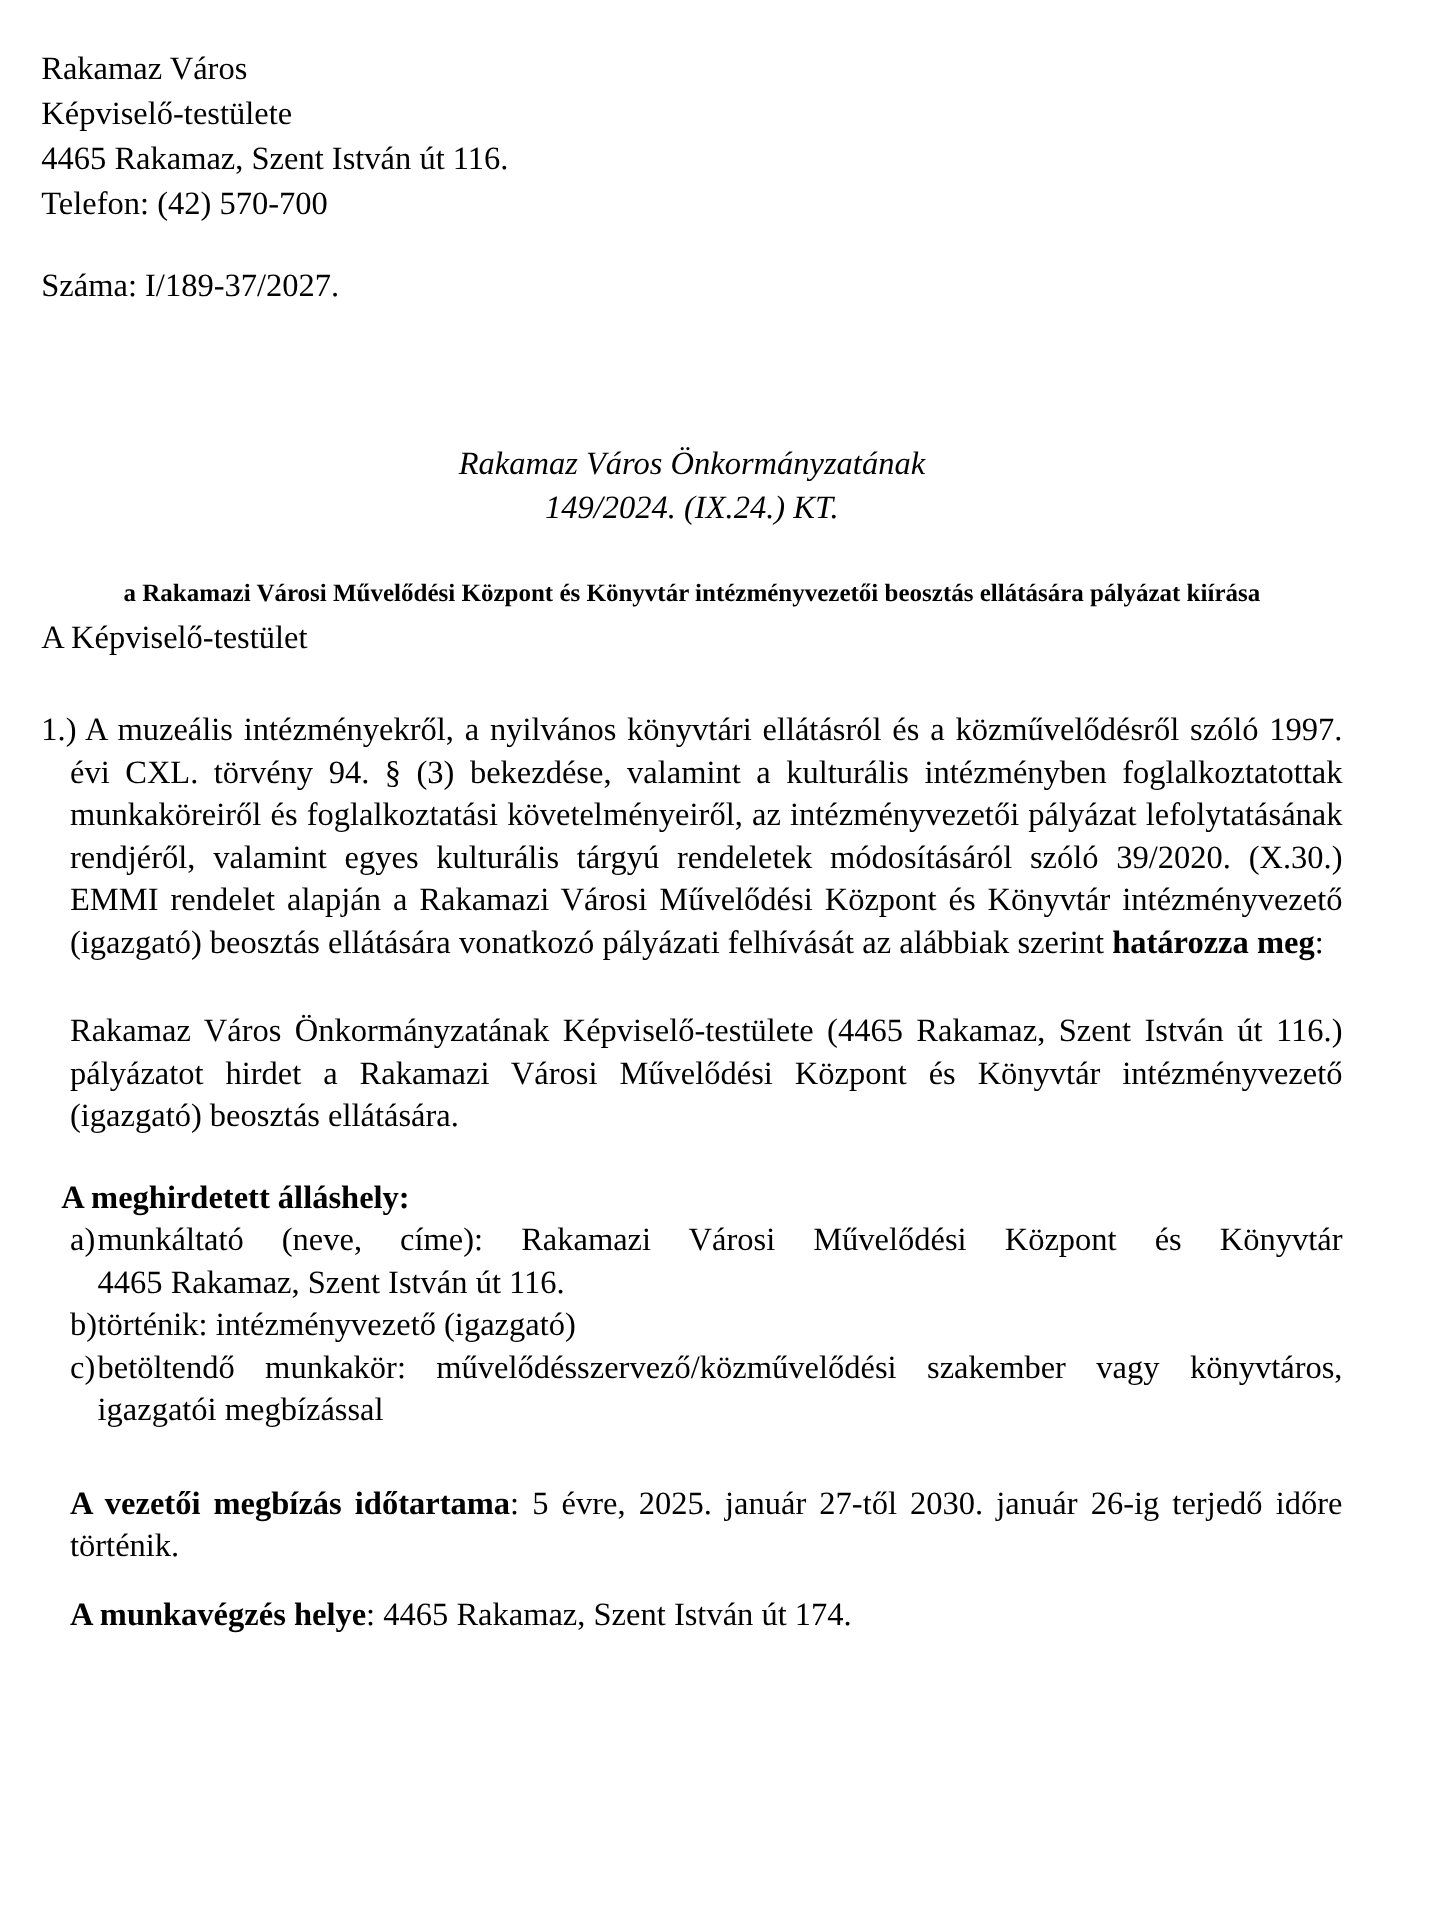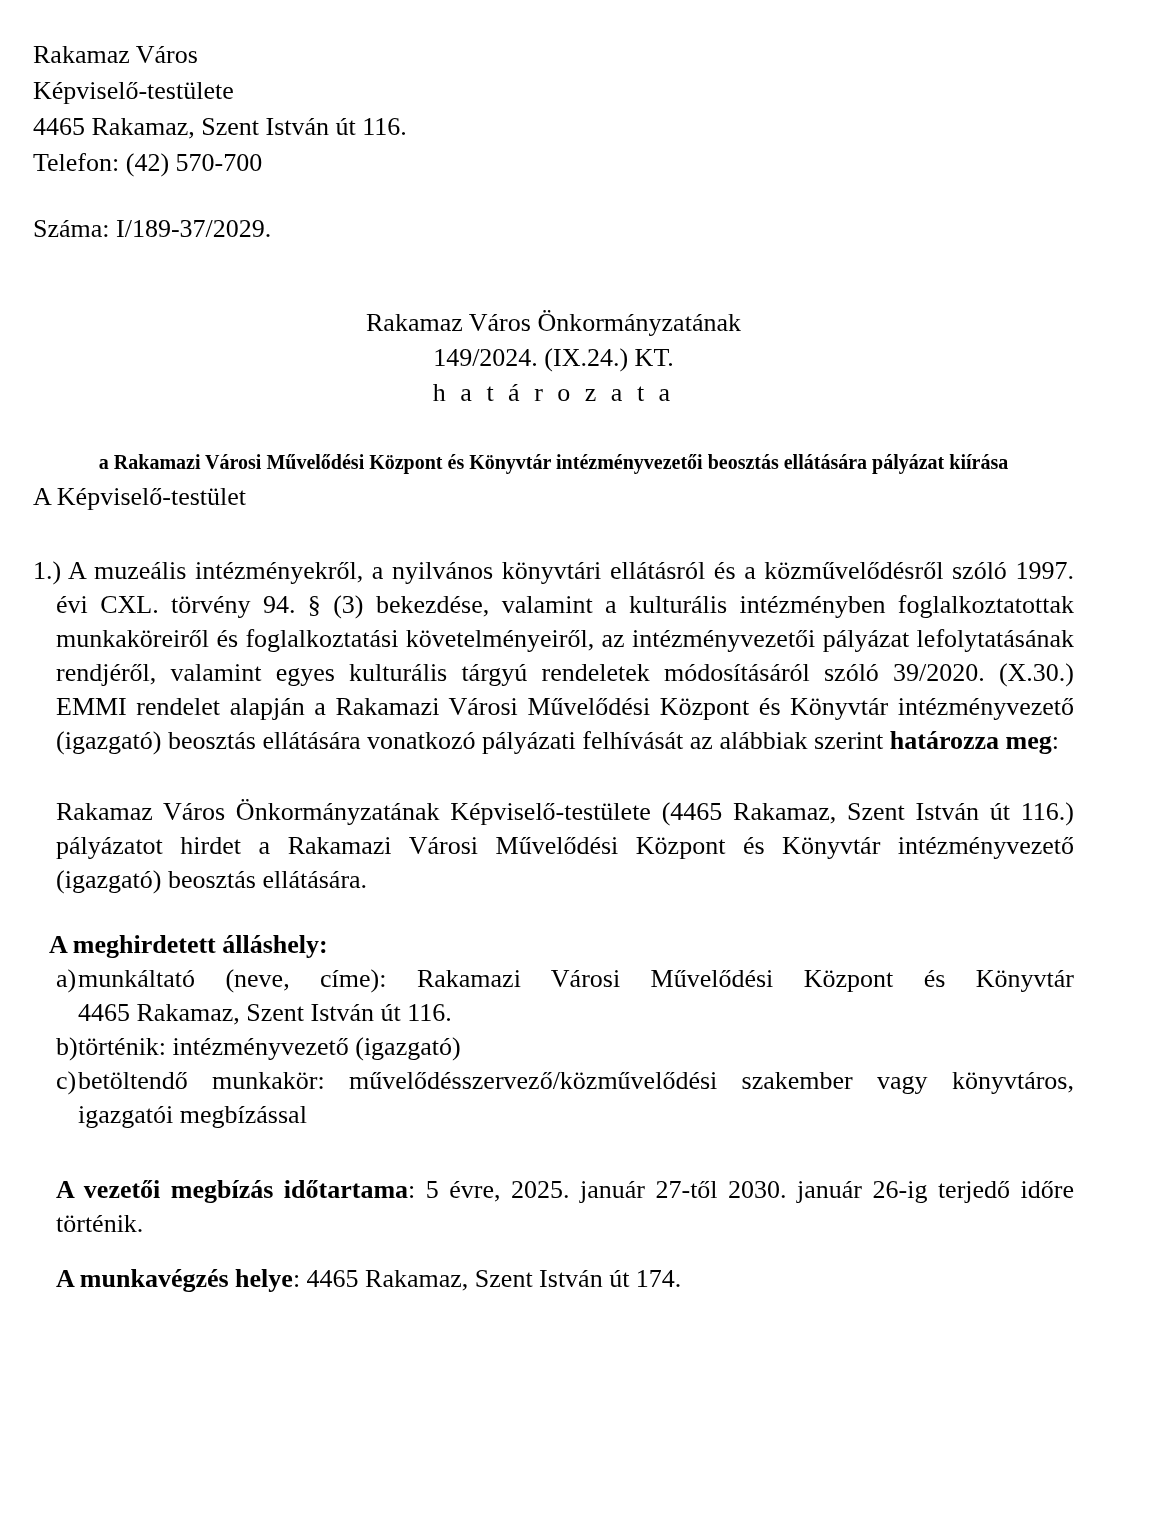--- a/index.html
+++ b/index.html
@@ -15,23 +15,24 @@
   }
   .page {
     width: 1164px;
     height: 1535px;
     padding: 37px 90px 0 33px;
     border-radius: 30px;
   }
   .letterhead { line-height: 36px; }
   .ref { margin-top: 30px; line-height: 36px; }
   .title-block {
-    margin-top: 58px;
+    margin-top: 106px;
     text-align: center;
     line-height: 35px;
+    font-style: italic;
   }
   .spaced-caps { letter-spacing: 4px; }
   .subject {
     margin-top: 35px;
     text-align: center;
     font-weight: bold;
     font-size: 20px;
     line-height: 35px;
   }
   .intro { }
@@ -69,26 +70,25 @@
 
 <div class="page">
 
   <div class="letterhead">
     <div>Rakamaz Város</div>
     <div>Képviselő-testülete</div>
     <div>4465 Rakamaz, Szent István út 116.</div>
     <div>Telefon: (42) 570-700</div>
   </div>
 
-  <div class="ref">Száma: I/189-37/2029.</div>
+  <div class="ref">Száma: I/189-37/2027.</div>
 
   <div class="title-block">
     <div>Rakamaz Város Önkormányzatának</div>
     <div>149/2024. (IX.24.) KT.</div>
-    <div class="spaced-caps">h a t á r o z a t a</div>
   </div>
 
   <div class="subject">a Rakamazi Városi Művelődési Központ és Könyvtár intézményvezetői beosztás ellátására pályázat kiírása</div>
 
   <div class="intro">A Képviselő-testület</div>
 
   <div class="hang1"><span class="marker">1.)</span><span>A muzeális intézményekről, a nyilvános könyvtári ellátásról és a közművelődésről szóló 1997. évi CXL. törvény 94. § (3) bekezdése, valamint a kulturális intézményben foglalkoztatottak munkaköreiről és foglalkoztatási követelményeiről, az intézményvezetői pályázat lefolytatásának rendjéről, valamint egyes kulturális tárgyú rendeletek módosításáról szóló 39/2020. (X.30.) EMMI rendelet alapján a Rakamazi Városi Művelődési Központ és Könyvtár intézményvezető (igazgató) beosztás ellátására vonatkozó pályázati felhívását az alábbiak szerint </span><strong>határozza meg</strong><span>:</span></div>
 
   <div class="indent just announcement">Rakamaz Város Önkormányzatának Képviselő-testülete (4465 Rakamaz, Szent István út 116.) pályázatot hirdet a Rakamazi Városi Művelődési Központ és Könyvtár intézményvezető (igazgató) beosztás ellátására.</div>
 

